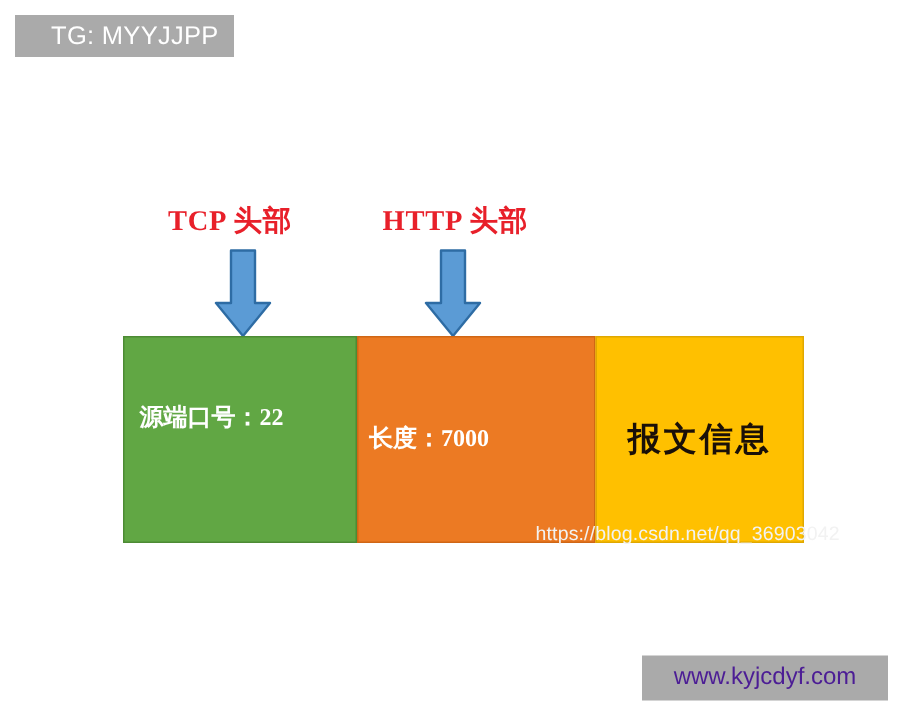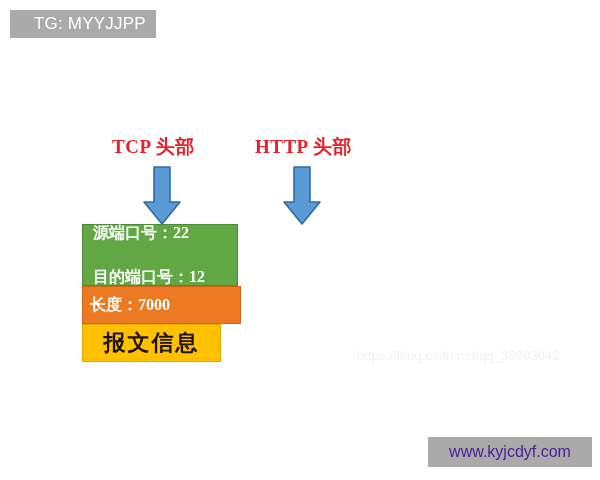--- a/index.html
+++ b/index.html
@@ -78,21 +78,21 @@
   #arrow-http { left: 280px; top: 166px; }
 
   
   #packet {
     position: absolute;
     left: 82px;
     top: 224px;
     width: 454px;
     height: 138px;
     display: flex;
-    flex-direction: column;
+    flex-direction: row;
     box-sizing: border-box;
   }
   .segment {
     position: relative;
     box-sizing: border-box;
     height: 100%;
     display: flex;
     flex-direction: column;
     justify-content: center;
   }
@@ -165,21 +165,20 @@
   </svg>
 
   <svg class="arrow" id="arrow-http" viewBox="0 0 44 60">
     <polygon points="14,1 30,1 30,36 40,36 22,58 4,36 14,36" fill="#5b9bd5" stroke="#2e6ca4" stroke-width="1.6" stroke-linejoin="round"></polygon>
   </svg>
 
   <div id="packet">
 
     <div class="segment" id="seg-tcp">
       <div class="seg-line" id="tcp-line-1">源端口号：22</div>
-      <div class="seg-line" id="tcp-line-2">目的端口号：12</div>
     </div>
 
     <div class="segment" id="seg-http">
       <div class="seg-line" id="http-line-2">长度：7000</div>
     </div>
 
     <div class="segment" id="seg-body">
       <div id="body-text">报文信息</div>
     </div>
 

